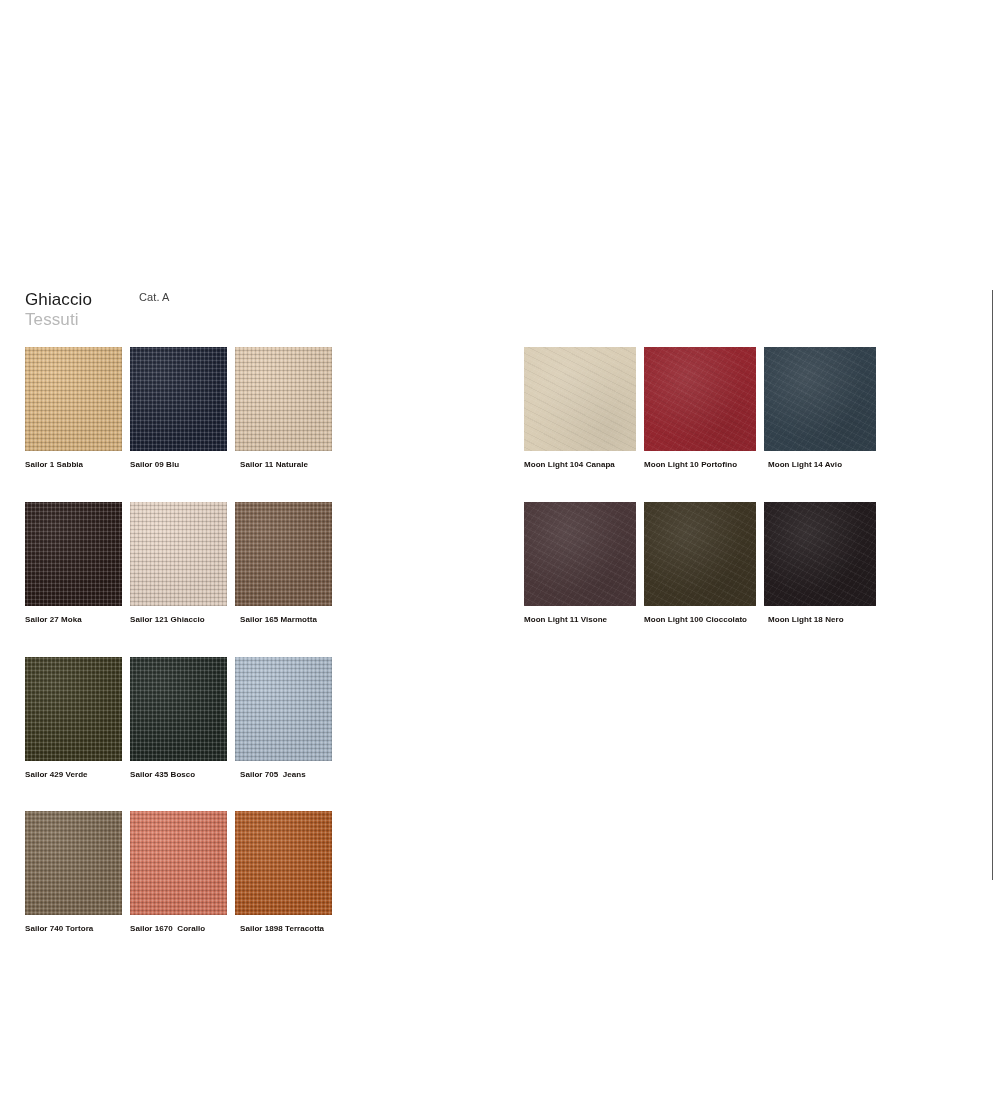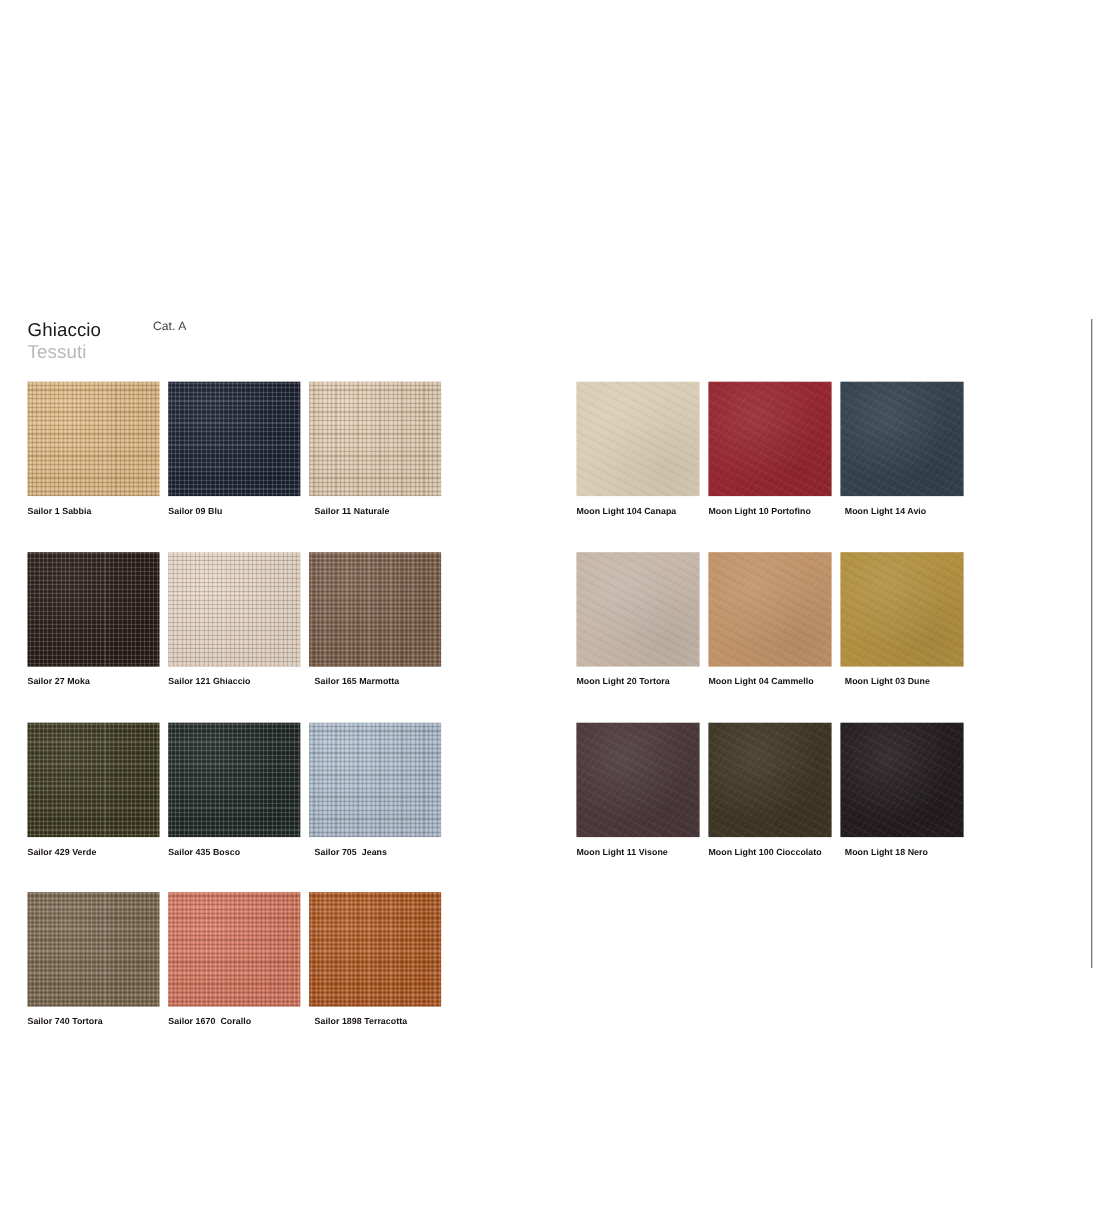--- a/index.html
+++ b/index.html
@@ -79,21 +79,21 @@
   .grid.right { left: 524px; top: 347px; }
 
   .grid-row {
     display: flex;
     gap: 8px;
     margin-bottom: 32px;
   }
   .grid-row:last-child { margin-bottom: 0; }
 
   .swatch-cell {
-    width: 120px;
+    width: 97px;
     position: relative;
   }
   .grid.right .swatch-cell { width: 112px; }
 
   .swatch-chip {
     width: 100%;
     height: 104px;
     display: block;
     position: relative;
     overflow: hidden;
@@ -254,34 +254,20 @@
           <div class="swatch-chip suede" style="background: rgb(148, 38, 47);"></div>
           <div class="swatch-label" style="color: rgb(23, 18, 15);">Moon Light 10 Portofino</div>
         </div>
         <div class="swatch-cell">
           <div class="swatch-chip suede" style="background: rgb(50, 65, 76);"></div>
           <div class="swatch-label" style="color: rgb(23, 18, 15);">Moon Light 14 Avio</div>
         </div>
       </div>
       <div class="grid-row">
         <div class="swatch-cell">
-          <div class="swatch-chip suede" style="background: rgb(198, 182, 169);"></div>
-          <div class="swatch-label" style="color: rgb(23, 18, 15);">Moon Light 20 Tortora</div>
-        </div>
-        <div class="swatch-cell">
-          <div class="swatch-chip suede" style="background: rgb(192, 146, 104);"></div>
-          <div class="swatch-label" style="color: rgb(23, 18, 15);">Moon Light 04 Cammello</div>
-        </div>
-        <div class="swatch-cell">
-          <div class="swatch-chip suede" style="background: rgb(176, 143, 63);"></div>
-          <div class="swatch-label" style="color: rgb(23, 18, 15);">Moon Light 03 Dune</div>
-        </div>
-      </div>
-      <div class="grid-row">
-        <div class="swatch-cell">
           <div class="swatch-chip suede" style="background: rgb(74, 55, 57);"></div>
           <div class="swatch-label" style="color: rgb(23, 18, 15);">Moon Light 11 Visone</div>
         </div>
         <div class="swatch-cell">
           <div class="swatch-chip suede" style="background: rgb(61, 53, 36);"></div>
           <div class="swatch-label" style="color: rgb(23, 18, 15);">Moon Light 100 Cioccolato</div>
         </div>
         <div class="swatch-cell">
           <div class="swatch-chip suede" style="background: rgb(35, 28, 30);"></div>
           <div class="swatch-label" style="color: rgb(23, 18, 15);">Moon Light 18 Nero</div>

